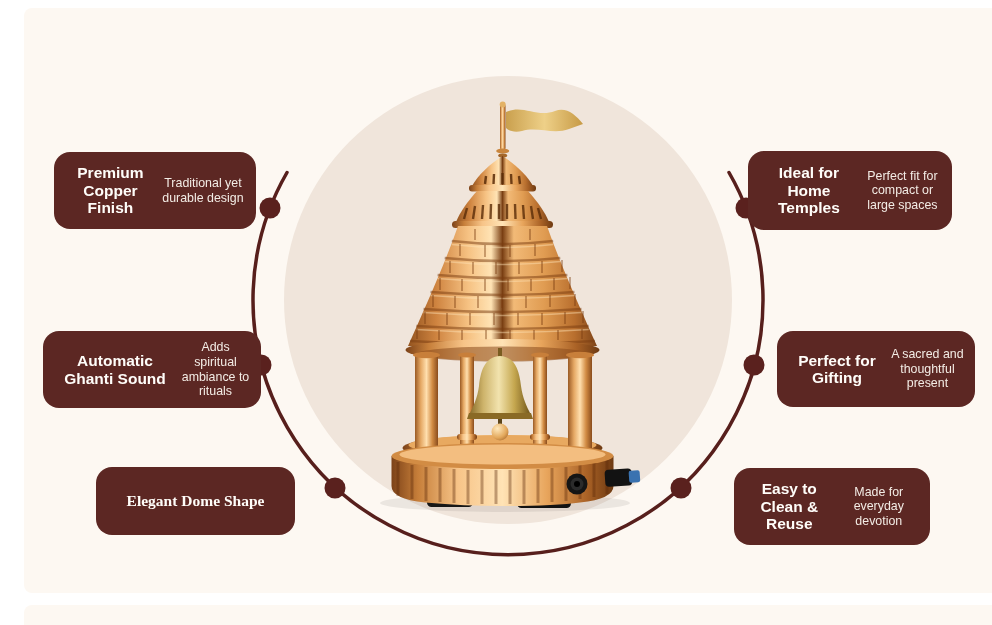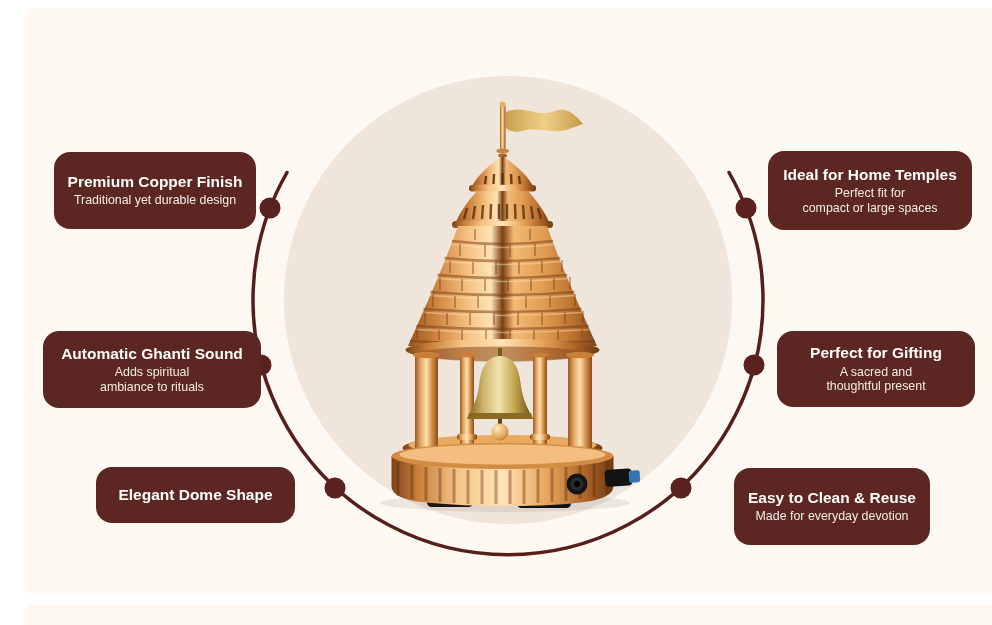--- a/index.html
+++ b/index.html
@@ -17,21 +17,21 @@
     background:#fdf8f2;border-radius:8px 0 0 0;
   }
   .backdrop-circle{
     position:absolute;left:284px;top:76px;width:448px;height:448px;
     border-radius:50%;background:#f0e5db;
   }
   svg.ring-svg{position:absolute;left:0;top:0;width:992px;height:625px;pointer-events:none}
   .product-svg{position:absolute;left:365px;top:98px;width:280px;height:420px}
   .callout{
     position:absolute;background:#5c2723;border-radius:16px;
-    display:flex;flex-direction:column;align-items:center;justify-content:center;
+    display:flex;flex-direction:row;align-items:center;justify-content:center;
     text-align:center;gap:3px;padding:6px 10px;box-sizing:border-box;
   }
   .callout-title{
     margin:0;font-size:15.5px;line-height:1.12;font-weight:bold;color:#fffdf9;
   }
   .callout-sub{
     margin:0;font-size:12.4px;line-height:1.18;color:#f3ece5;white-space:pre-line;
   }
 </style>
 </head>
@@ -265,24 +265,24 @@
 
 <div class="callout" style="left:54px;top:152px;width:202px;height:77px;">
   <h3 class="callout-title">Premium Copper Finish</h3>
   <p class="callout-sub">Traditional yet durable design</p>
 </div>
 <div class="callout" style="left:43px;top:331px;width:218px;height:77px;">
   <h3 class="callout-title">Automatic Ghanti Sound</h3>
   <p class="callout-sub">Adds spiritual
 ambiance to rituals</p>
 </div>
-<div class="callout" style="left:96px;top:467px;width:199px;height:56px;">
+<div class="callout" style="left:96px;top:467px;width:199px;height:68px;font-family:Liberation Serif, serif;">
   <h3 class="callout-title">Elegant Dome Shape</h3>
 </div>
-<div class="callout" style="left:768px;top:151px;width:204px;height:79px;">
+<div class="callout" style="left:748px;top:151px;width:204px;height:79px;">
   <h3 class="callout-title">Ideal for Home Temples</h3>
   <p class="callout-sub">Perfect fit for
 compact or large spaces</p>
 </div>
 <div class="callout" style="left:777px;top:331px;width:198px;height:76px;">
   <h3 class="callout-title">Perfect for Gifting</h3>
   <p class="callout-sub">A sacred and
 thoughtful present</p>
 </div>
 <div class="callout" style="left:726px;top:468px;width:196px;height:77px;margin-left:8px;">

